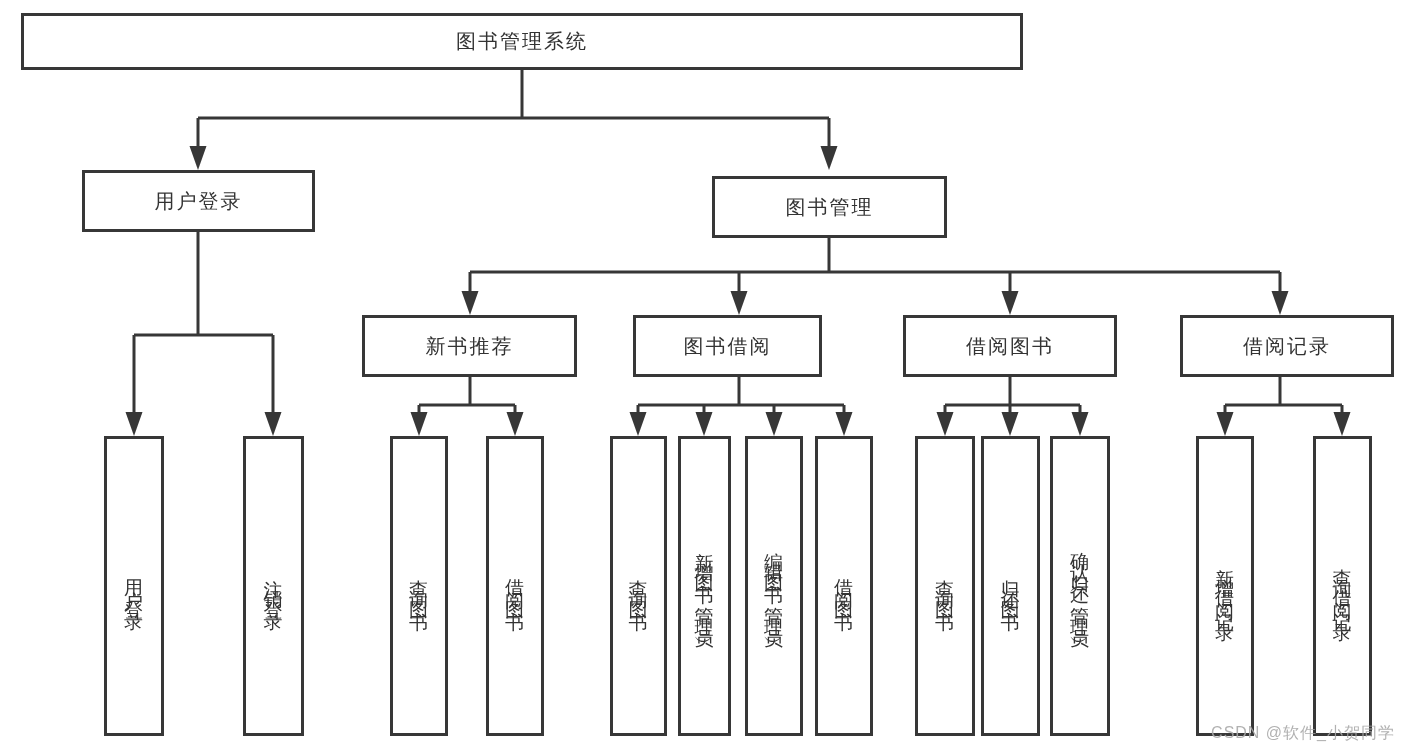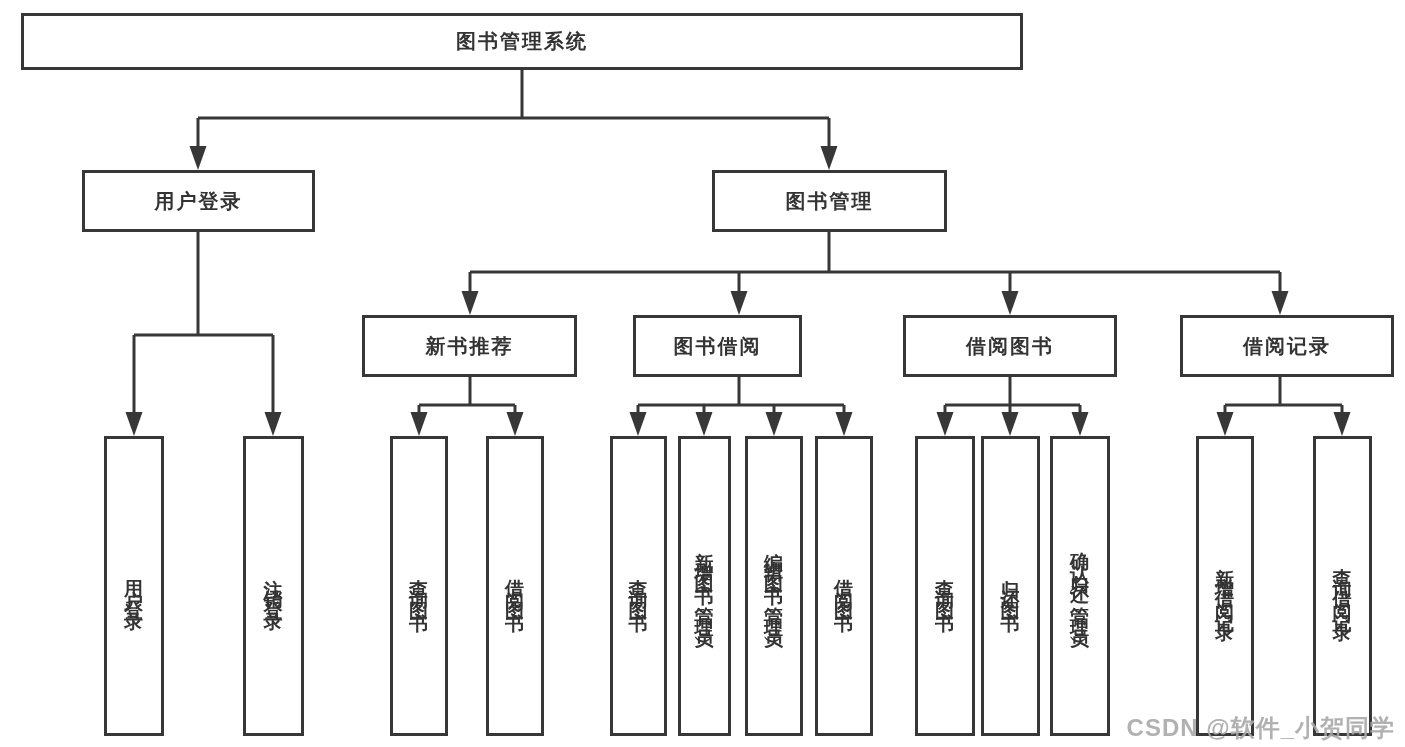--- a/index.html
+++ b/index.html
@@ -7,21 +7,20 @@
     padding: 0;
     background: #ffffff;
     font-family: "Liberation Sans", "DejaVu Sans", sans-serif;
   }
   #stage {
     position: relative;
     width: 1405px;
     height: 747px;
     background: #ffffff;
     overflow: hidden;
-    font-weight: bold;
   }
   #wires {
     position: absolute;
     left: 0; top: 0;
     width: 1405px;
     height: 747px;
   }
   .box {
     position: absolute;
     box-sizing: border-box;
@@ -49,21 +48,21 @@
     writing-mode: vertical-rl;
     text-orientation: mixed;
     font-size: 19px;
     letter-spacing: 11px;
     line-height: 1;
   }
   .watermark {
     position: absolute;
     right: 10px;
     bottom: 3px;
-    font-size: 24px;
+    font-size: 16px;
     color: #a9a9a9;
     letter-spacing: 1px;
     opacity: 0.9;
     white-space: nowrap;
   }
 </style>
 </head>
 <body>
 
 <div id="stage">
@@ -142,24 +141,24 @@
         <polygon points="1216.5,412 1233.5,412 1225,436" stroke="none"></polygon>
         <line x1="1342" y1="405" x2="1342" y2="414"></line>
         <polygon points="1333.5,412 1350.5,412 1342,436" stroke="none"></polygon>
       </g>
     </g>
   </svg>
 
   <div class="box h root">图书管理系统</div>
 
   <div class="box h" style="left:82px; top:170px; width:233px;">用户登录</div>
-  <div class="box h" style="left:712px; top:170px; width:235px;">图书管理</div>
+  <div class="box h" style="left:712px; top:176px; width:235px;">图书管理</div>
 
   <div class="box h" style="left:362px; top:315px; width:215px;">新书推荐</div>
-  <div class="box h" style="left:633px; top:315px; width:169px;">图书借阅</div>
+  <div class="box h" style="left:633px; top:315px; width:189px;">图书借阅</div>
   <div class="box h" style="left:903px; top:315px; width:214px;">借阅图书</div>
   <div class="box h" style="left:1180px; top:315px; width:214px;">借阅记录</div>
 
   <div class="box v" style="left:104px; width:60px;">用户登录</div>
   <div class="box v" style="left:243px; width:61px;">注销登录</div>
 
   <div class="box v" style="left:390px; width:58px;">查询图书</div>
   <div class="box v" style="left:486px; width:58px;">借阅图书</div>
 
   <div class="box v" style="left:610px; width:57px;">查询图书</div>

